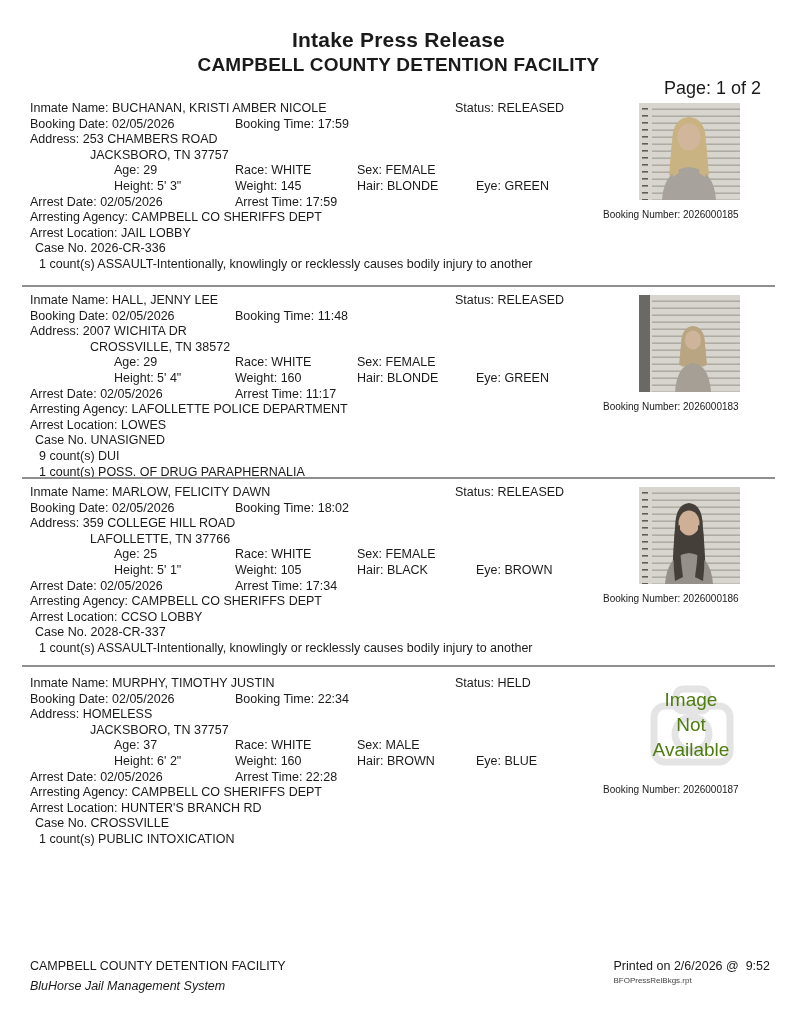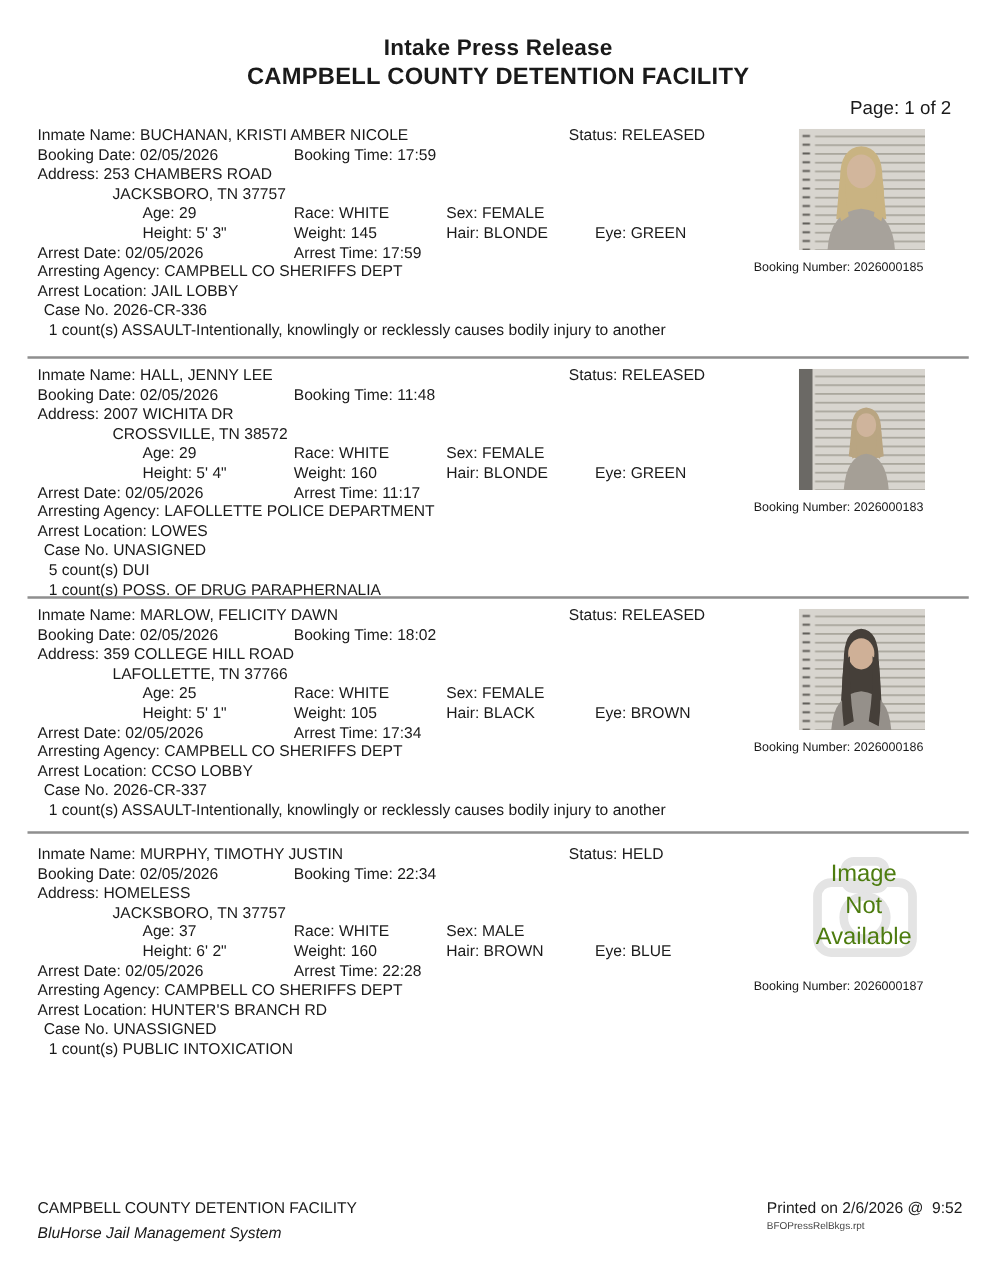--- a/index.html
+++ b/index.html
@@ -1,23 +1,23 @@
 <!DOCTYPE html>
 <html><head>
 <meta charset="utf-8">
 <style>
   html,body{margin:0;padding:0}
   body{
     width:797px;height:1024px;background:#ffffff;position:relative;
     font-family:"Liberation Sans",sans-serif;color:#1a1a1a;overflow:hidden;
   }
   .hdr{position:absolute;top:28px;left:0;width:797px;text-align:center}
-  .hdr .t1{font-size:18px;font-weight:bold;letter-spacing:.2px}
+  .hdr .t1{font-size:21px;font-weight:bold;letter-spacing:.2px}
   .hdr .t2{font-size:19px;font-weight:bold;letter-spacing:.2px;margin-top:2px}
-  .pageno{position:absolute;top:78px;right:36px;font-size:15px}
+  .pageno{position:absolute;top:78px;right:36px;font-size:18px}
   .sep{position:absolute;left:22px;width:753px;height:2px;background:#8f8f8f}
   #sep1{top:285px}#sep2{top:477px}#sep3{top:665px}
   .rec{position:absolute;left:30px;width:745px}
   #r1{top:101px}#r2{top:293px}#r3{top:485px}#r4{top:676px}
   .ln{position:relative;height:15.6px;font-size:12.5px}
   .f{position:absolute;top:0;white-space:pre}
   .L0{left:0}
   .Lstat{left:425px}
   .Lb{left:205px}
   .Lc{left:327px}
@@ -146,21 +146,21 @@
   <div class="ln">
     <span class="f L0"><span>Arresting Agency:</span> <span>LAFOLLETTE POLICE DEPARTMENT</span></span>
   </div>
   <div class="ln">
     <span class="f L0"><span>Arrest Location:</span> <span>LOWES</span></span>
   </div>
   <div class="ln">
     <span class="f Lcase"><span>Case No.</span> <span>UNASIGNED</span></span>
   </div>
   <div class="ln">
-    <span class="f Lchg"><span>5 count(s) DUI</span></span>
+    <span class="f Lchg"><span>9 count(s) DUI</span></span>
   </div>
   <div class="ln">
     <span class="f Lchg"><span>1 count(s) POSS. OF DRUG PARAPHERNALIA</span></span>
   </div>
   <div class="photo">
     <svg width="101" height="97" viewBox="0 0 101 97">
       <rect width="101" height="97" fill="url(#mugbg)"></rect>
       <rect x="0" y="0" width="11" height="97" fill="#6b6965"></rect>
       <path d="M42,50 Q42,32 54,31 Q66,32 66,50 L68,70 Q54,75 40,70 Z" fill="#b9a582"></path>
       <ellipse cx="54" cy="45" rx="8" ry="9.5" fill="#cfb49c"></ellipse>
@@ -204,21 +204,21 @@
     <span class="f L0"><span>Arrest Date:</span> <span>02/05/2026</span></span>
     <span class="f Lb"><span>Arrest Time:</span> <span>17:34</span></span>
   </div>
   <div class="ln">
     <span class="f L0"><span>Arresting Agency:</span> <span>CAMPBELL CO SHERIFFS DEPT</span></span>
   </div>
   <div class="ln">
     <span class="f L0"><span>Arrest Location:</span> <span>CCSO LOBBY</span></span>
   </div>
   <div class="ln">
-    <span class="f Lcase"><span>Case No.</span> <span>2026-CR-337</span></span>
+    <span class="f Lcase"><span>Case No.</span> <span>2028-CR-337</span></span>
   </div>
   <div class="ln">
     <span class="f Lchg"><span>1 count(s) ASSAULT-Intentionally, knowlingly or recklessly causes bodily injury to another</span></span>
   </div>
   <div class="photo">
     <svg width="101" height="97" viewBox="0 0 101 97">
       <rect width="101" height="97" fill="url(#mugbg)"></rect>
       <path d="M36,42 Q36,17 50,16 Q64,17 64,42 L67,86 Q50,92 33,86 Z" fill="#453f39"></path>
       <ellipse cx="50" cy="36" rx="10.5" ry="12.5" fill="#cfb097"></ellipse>
       <path d="M26,97 Q28,68 50,66 Q72,68 74,97 Z" fill="#95908a"></path>
@@ -261,21 +261,21 @@
     <span class="f L0"><span>Arrest Date:</span> <span>02/05/2026</span></span>
     <span class="f Lb"><span>Arrest Time:</span> <span>22:28</span></span>
   </div>
   <div class="ln">
     <span class="f L0"><span>Arresting Agency:</span> <span>CAMPBELL CO SHERIFFS DEPT</span></span>
   </div>
   <div class="ln">
     <span class="f L0"><span>Arrest Location:</span> <span>HUNTER'S BRANCH RD</span></span>
   </div>
   <div class="ln">
-    <span class="f Lcase"><span>Case No.</span> <span>UNASSIGNED</span></span>
+    <span class="f Lcase"><span>Case No.</span> <span>CROSSVILLE</span></span>
   </div>
   <div class="ln">
     <span class="f Lchg"><span>1 count(s) PUBLIC INTOXICATION</span></span>
   </div>
   <div class="noimg">
     <svg class="cam" width="122" height="110" viewBox="0 0 122 110">
       <g stroke="#e4e4e4" stroke-width="7" fill="none">
         <rect x="24" y="30" width="76" height="56" rx="11"></rect>
         <rect x="46" y="13" width="32" height="22" rx="7"></rect>
         <circle cx="62" cy="58" r="17"></circle>

